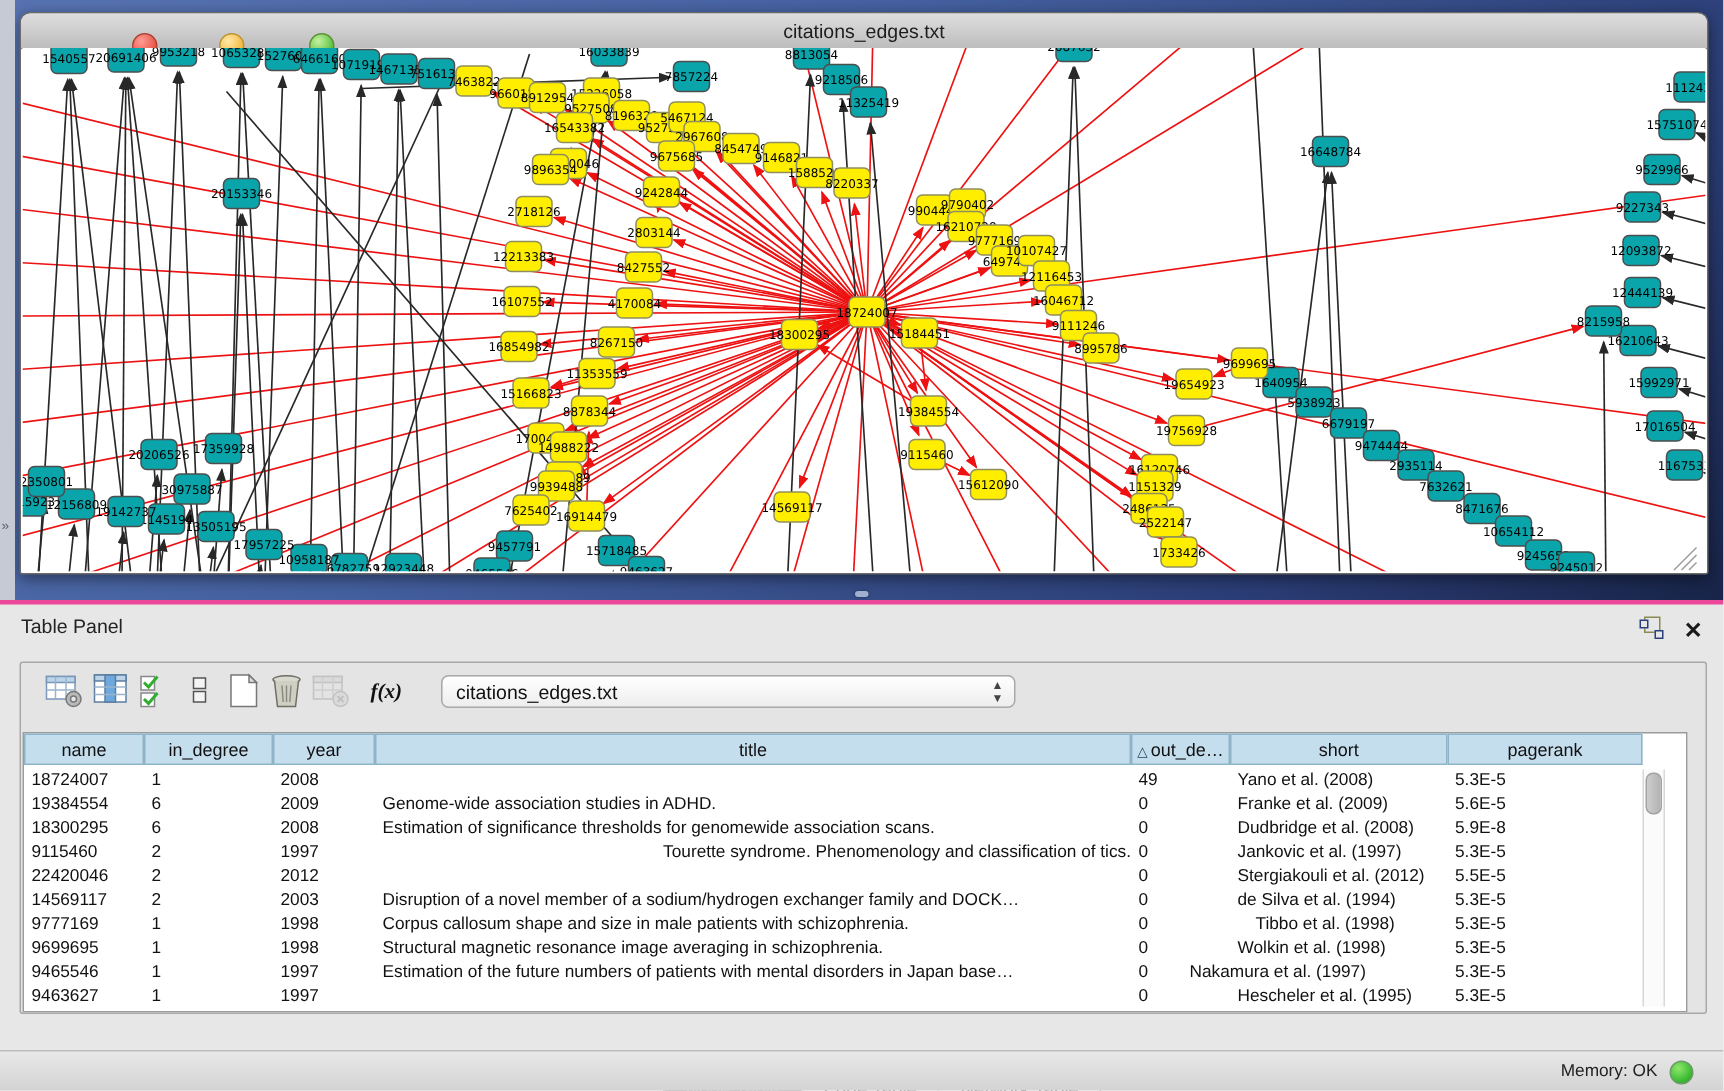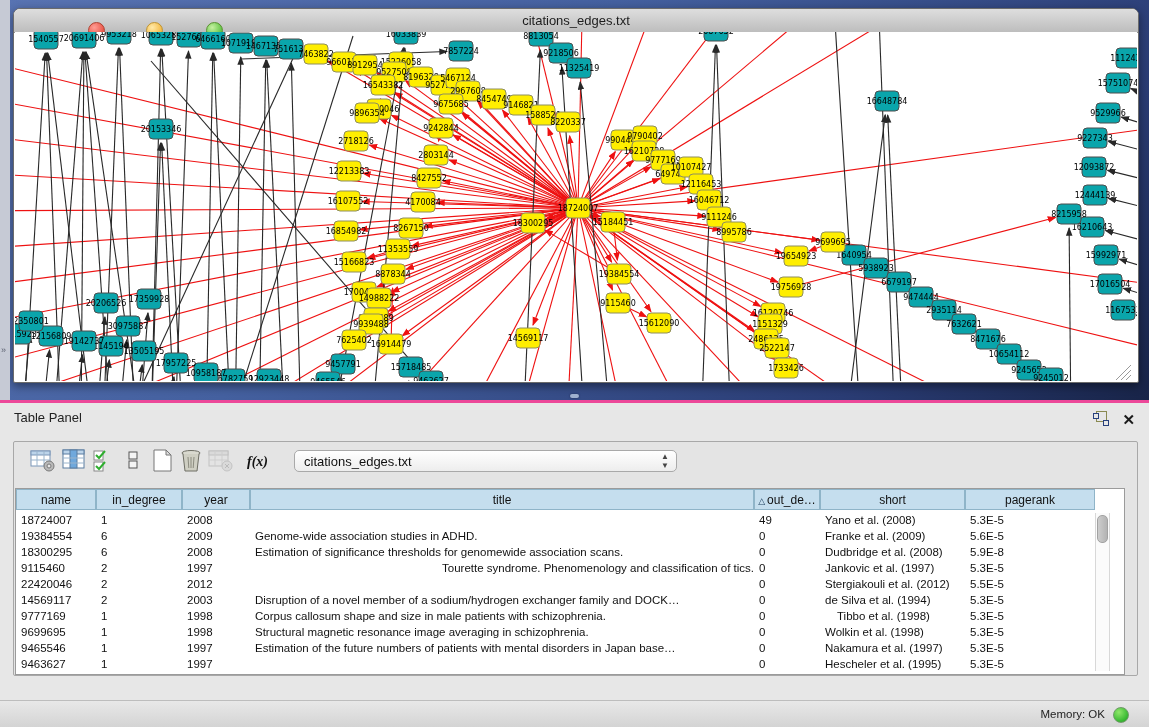--- a/index.html
+++ b/index.html
@@ -902,21 +902,21 @@
             <div class="td" style="left: 738px; width: 66px;">0</div>
             <div class="td" style="left: 804px; width: 145px;">Wolkin et al. (1998)</div>
             <div class="td" style="left: 949px; width: 130px;">5.3E-5</div>
           </div>
           <div class="trow" style="top: 152px;">
             <div class="td" style="left: 0px; width: 80px;">9465546</div>
             <div class="td" style="left: 80px; width: 86px;">1</div>
             <div class="td" style="left: 166px; width: 68px;">1997</div>
             <div class="td" style="left: 234px; width: 504px;">Estimation of the future numbers of patients with mental disorders in Japan base…</div>
             <div class="td" style="left: 738px; width: 66px;">0</div>
-            <div class="td" style="left: 804px; width: 145px;">Nakamura et al. (1997)</div>
+            <div class="td" style="left: 772px; width: 145px;">Nakamura et al. (1997)</div>
             <div class="td" style="left: 949px; width: 130px;">5.3E-5</div>
           </div>
           <div class="trow" style="top: 168px;">
             <div class="td" style="left: 0px; width: 80px;">9463627</div>
             <div class="td" style="left: 80px; width: 86px;">1</div>
             <div class="td" style="left: 166px; width: 68px;">1997</div>
             <div class="td" style="left: 738px; width: 66px;">0</div>
             <div class="td" style="left: 804px; width: 145px;">Hescheler et al. (1995)</div>
             <div class="td" style="left: 949px; width: 130px;">5.3E-5</div>
           </div>

